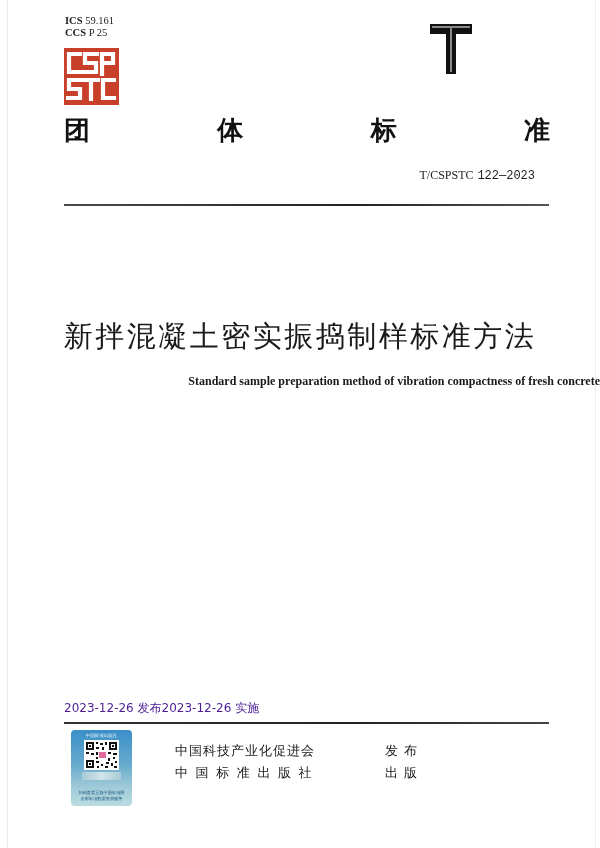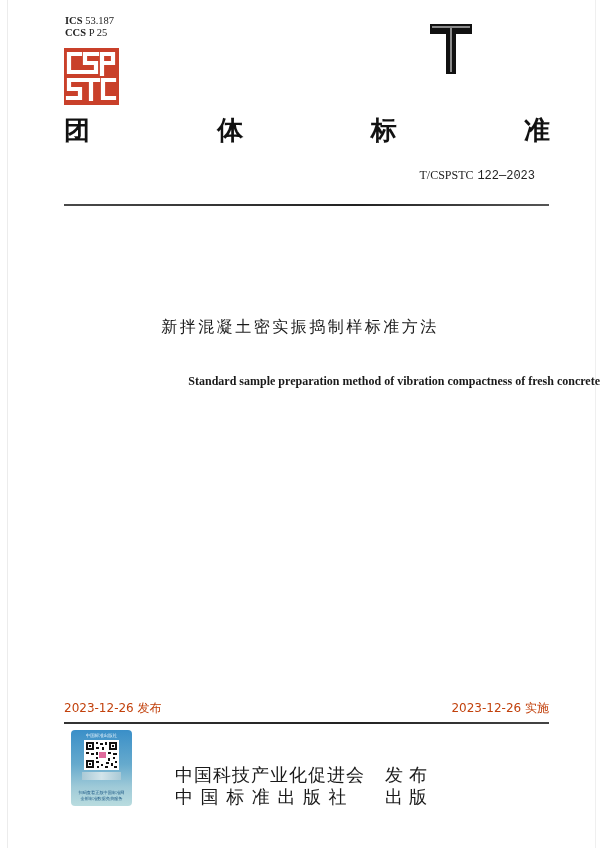--- a/index.html
+++ b/index.html
@@ -13,47 +13,47 @@
   .meta .code-label { font-weight: bold; }
   .logo { position: absolute; left: 64px; top: 48px; width: 55px; height: 57px; background: #c9402a; color: #fff; }
   .logo svg { width: 55px; height: 57px; display: block; }
   .big-t { position: absolute; left: 426px; top: 20px; width: 50px; height: 58px; }
   .big-t svg { width: 50px; height: 58px; display: block; }
   .std-type { position: absolute; left: 64px; top: 113px; width: 486px; height: 34px; display: flex; justify-content: space-between; align-items: center; font-size: 26px; font-weight: bold; color: #111; }
   .std-number { position: absolute; right: 65px; top: 168px; font-size: 12px; color: #222; }
   .std-number .prefix { font-family: "Liberation Serif", serif; font-weight: normal; }
   .std-number .num { font-family: Liberation Mono, monospace; }
   .rule-top { position: absolute; left: 64px; top: 204px; width: 485px; height: 2px; background: linear-gradient(90deg, #4a4a4a, #222 60%, #555); }
-  .title-cn { position: absolute; left: 0; right: 0; top: 317px; text-align: center; font-size: 16px; letter-spacing: 2.5px; color: #1a1a1a; }
+  .title-cn { position: absolute; left: 0; right: 0; top: 317px; text-align: center; font-size: 29px; letter-spacing: 2.5px; color: #1a1a1a; }
   .title-en { position: absolute; left: 0; right: 0; top: 374px; text-align: right; font-family: "Liberation Serif", serif; font-weight: bold; font-size: 12px; color: #1a1a1a; }
-  .dates { position: absolute; left: 64px; top: 700px; width: 485px; display: flex; justify-content: space-between; font-size: 12px; color: #c2410c; }
+  .dates { position: absolute; left: 64px; top: 700px; width: 485px; display: flex; justify-content: flex-start; font-size: 12px; color: #4c1d95; }
   .rule-bottom { position: absolute; left: 64px; top: 722px; width: 485px; height: 2px; background: linear-gradient(90deg, #333, #222 60%, #444); }
   .sticker { position: absolute; left: 71px; top: 730px; width: 61px; height: 76px; border-radius: 4px;
     background: linear-gradient(180deg, #3a8fc8 0%, #66aacd 45%, #9fcad8 75%, #b9dcdf 100%); overflow: hidden; }
   .sticker .st-top { position: absolute; left: 0; right: 0; top: 3px; text-align: center; font-size: 4.5px; color: #e7f3fb; }
   .sticker .qr { position: absolute; left: 13px; top: 10px; width: 35px; height: 30px; background: #fff; }
   .sticker .qr svg { width: 35px; height: 30px; display: block; }
   .sticker .holo { position: absolute; left: 11px; top: 42px; width: 39px; height: 8px; background: linear-gradient(90deg, #a9c9d6, #d2e4ea, #a9c9d6); }
   .sticker .st-bot { position: absolute; left: 2px; right: 2px; top: 60px; text-align: center; font-size: 4.2px; line-height: 6px; color: #1f5a86; }
-  .publishers { position: absolute; left: 175px; top: 764px; font-size: 18px; color: #1a1a1a; line-height: 22px; }
+  .publishers { position: absolute; left: 175px; top: 740px; font-size: 13px; color: #1a1a1a; line-height: 22px; }
   .pub-row { display: flex; }
   .pub-row .org { width: 210px; letter-spacing: 1px; }
   .pub-row .org.spaced { letter-spacing: 7.6px; }
   .pub-row .role { letter-spacing: 6px; }
 </style>
 </head>
 <body>
 
 <div class="edge-left"></div>
 <div class="edge-right"></div>
 
 <div class="meta">
   <div>
     <span class="code-label">ICS</span>
-    <span>53.187</span>
+    <span>59.161</span>
   </div>
   <div>
     <span class="code-label">CCS</span>
     <span>P 25</span>
   </div>
 </div>
 
 <div class="logo">
   <svg viewBox="0 0 55 57">
     <rect x="0" y="0" width="55" height="57" fill="#c9402a"></rect>

